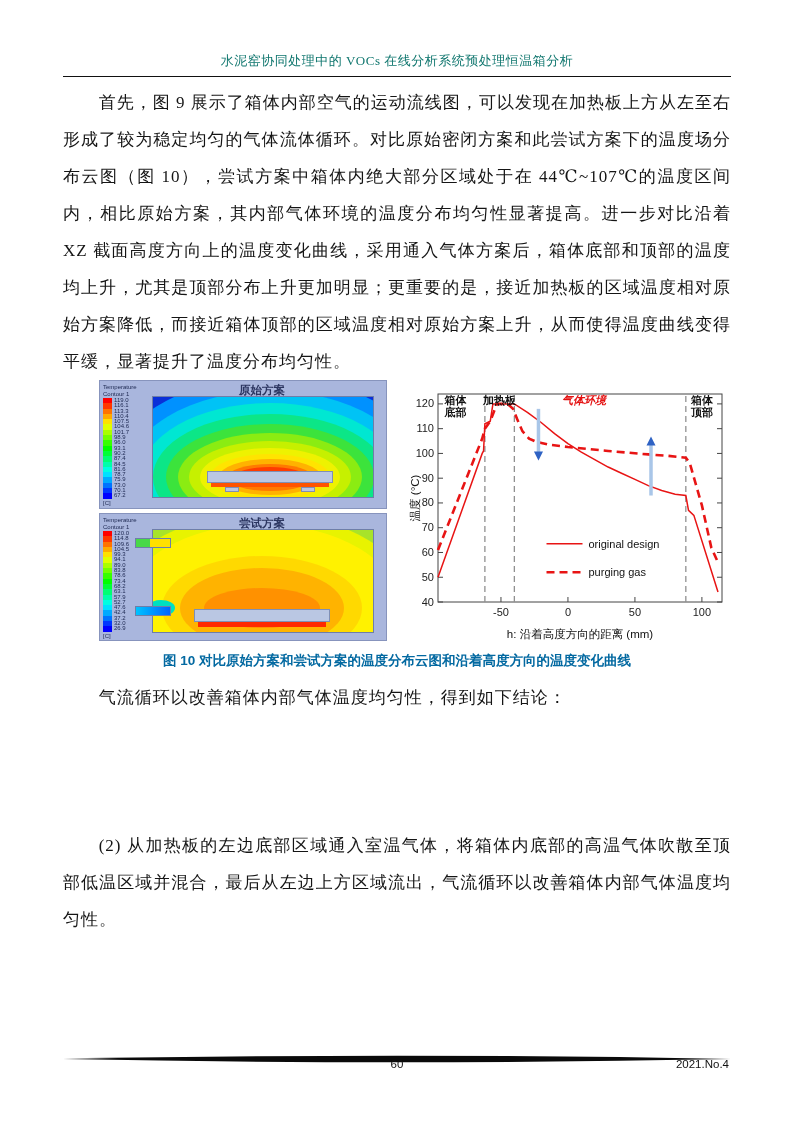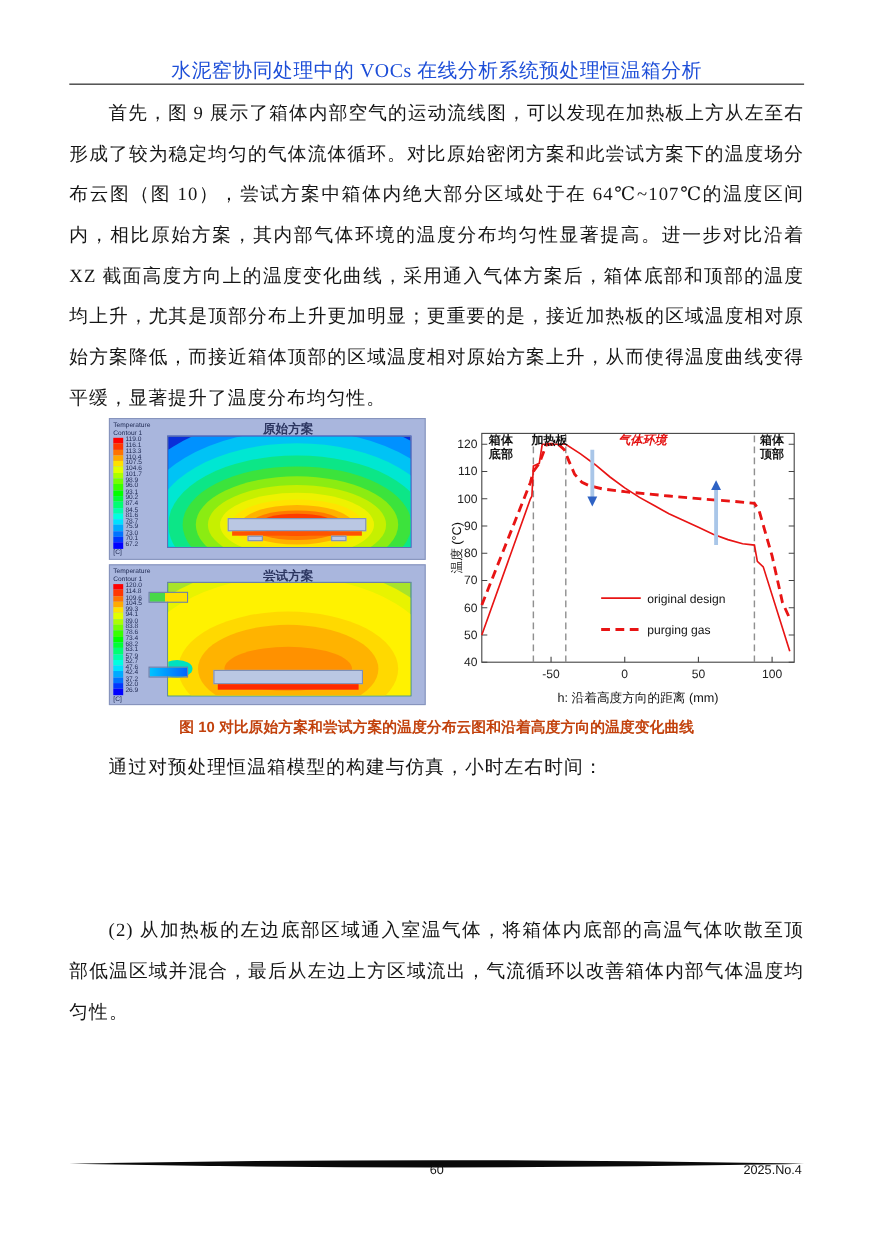--- a/index.html
+++ b/index.html
@@ -1,20 +1,20 @@
 <!DOCTYPE html>
 <html><head>
 <meta charset="utf-8">
 <style>
   html,body{margin:0;padding:0;background:#888;}
   .page{position:relative;width:793px;height:1122px;background:#ffffff;margin:0 auto;
         font-family:"Liberation Serif","DejaVu Serif",serif;color:#111;overflow:hidden;}
   
   .running-head{position:absolute;top:52px;left:63px;width:668px;text-align:center;
-                font-size:18px;letter-spacing:0.5px;color:#1d4ed8;}
+                font-size:13px;letter-spacing:0.5px;color:#0f766e;}
   .header-rule{position:absolute;top:76px;left:63px;width:668px;height:0;border-top:1.4px solid #111;}
   
   .para{position:absolute;left:63px;width:668px;margin:0;font-size:17px;line-height:37px;
         text-align:justify;text-indent:2.1em;letter-spacing:1px;color:#151515;}
   #p1{top:84px;} #p2{top:679px;} #p3{top:716px;} #p4{top:827px;} #p5{top:937px;}
   
   .figure{position:absolute;left:63px;top:380px;width:668px;height:268px;}
   .contour-panel{position:absolute;background:#a9b6dd;border:1px solid #8794bd;}
   #panel1{left:36px;top:0;width:286px;height:127px;}
   #panel2{left:36px;top:133px;width:286px;height:126px;}
@@ -30,37 +30,37 @@
   .cb{position:absolute;left:3px;top:3px;width:48px;font-family:"Liberation Sans",sans-serif;}
   .cb-title{font-size:6px;line-height:6.5px;color:#1c2750;white-space:pre-line;margin-bottom:1px;}
   .cb-row{display:flex;align-items:stretch;height:5.3px;}
   .cb-sw{width:9px;display:inline-block;}
   .cb-val{font-size:6px;line-height:5.3px;margin-left:2px;color:#1c2750;}
   .cb-unit{font-size:6px;color:#1c2750;margin-top:1px;}
   .chart-wrap{position:absolute;left:345px;top:0;width:324px;height:266px;}
   svg text{font-family:"Liberation Sans",sans-serif;}
   
   .fig-caption{position:absolute;left:63px;top:652px;width:668px;text-align:center;
-               font-family:"Liberation Sans",sans-serif;font-weight:bold;font-size:13.5px;color:#c2410c;}
+               font-family:"Liberation Sans",sans-serif;font-weight:bold;font-size:13.5px;color:#0369a1;}
   
   .footer-bar{position:absolute;left:63px;top:1049px;width:668px;height:8px;}
   .footer-row{position:absolute;left:63px;top:1058px;width:668px;height:16px;
               font-family:"Liberation Sans",sans-serif;font-size:11.5px;color:#111;}
   .page-num{position:absolute;left:0;width:100%;text-align:center;}
   .issue{position:absolute;right:2px;}
 </style>
 </head>
 <body>
 
 <div class="page">
 
   <div class="running-head">水泥窑协同处理中的 VOCs 在线分析系统预处理恒温箱分析</div>
   <div class="header-rule"></div>
 
-  <p class="para" id="p1">首先，图 9 展示了箱体内部空气的运动流线图，可以发现在加热板上方从左至右形成了较为稳定均匀的气体流体循环。对比原始密闭方案和此尝试方案下的温度场分布云图（图 10），尝试方案中箱体内绝大部分区域处于在 64℃~107℃的温度区间内，相比原始方案，其内部气体环境的温度分布均匀性显著提高。进一步对比沿着 XZ 截面高度方向上的温度变化曲线，采用通入气体方案后，箱体底部和顶部的温度均上升，尤其是顶部分布上升更加明显；更重要的是，接近加热板的区域温度相对原始方案降低，而接近箱体顶部的区域温度相对原始方案上升，从而使得温度曲线变得平缓，显著提升了温度分布均匀性。</p>
+  <p class="para" id="p1">首先，图 9 展示了箱体内部空气的运动流线图，可以发现在加热板上方从左至右形成了较为稳定均匀的气体流体循环。对比原始密闭方案和此尝试方案下的温度场分布云图（图 10），尝试方案中箱体内绝大部分区域处于在 44℃~107℃的温度区间内，相比原始方案，其内部气体环境的温度分布均匀性显著提高。进一步对比沿着 XZ 截面高度方向上的温度变化曲线，采用通入气体方案后，箱体底部和顶部的温度均上升，尤其是顶部分布上升更加明显；更重要的是，接近加热板的区域温度相对原始方案降低，而接近箱体顶部的区域温度相对原始方案上升，从而使得温度曲线变得平缓，显著提升了温度分布均匀性。</p>
 
   <div class="figure">
 
     <div class="contour-panel" id="panel2">
       <div class="cb">
         <div class="cb-title">Temperature
 Contour 1</div>
         <div class="cb-rows" id="cb2">
             <div class="cb-row">
               <span class="cb-sw" style="background: rgb(255, 0, 0);"></span>
@@ -320,26 +320,26 @@
           <line x1="138.50943396226415" y1="192.28571428571428" x2="174.50943396226415" y2="192.28571428571428" stroke="#e81414" stroke-width="2.6" stroke-dasharray="8 5"></line>
           <text x="180.50943396226415" y="196.28571428571428" font-size="11" fill="#111">purging gas</text>
           <text x="172" y="258" text-anchor="middle" font-size="11.5" fill="#111">h: 沿着高度方向的距离 (mm)</text>
           <text transform="translate(11,118) rotate(-90)" text-anchor="middle" font-size="11.5" fill="#111">温度 (°C)</text>
         </svg>
     </div>
   </div>
 
   <div class="fig-caption">图 10 对比原始方案和尝试方案的温度分布云图和沿着高度方向的温度变化曲线</div>
 
-  <p class="para" id="p2">通过对预处理恒温箱模型的构建与仿真，小时左右时间：</p>
+  <p class="para" id="p2">气流循环以改善箱体内部气体温度均匀性，得到如下结论：</p>
   <p class="para" id="p4">(2) 从加热板的左边底部区域通入室温气体，将箱体内底部的高温气体吹散至顶部低温区域并混合，最后从左边上方区域流出，气流循环以改善箱体内部气体温度均匀性。</p>
 
   <div class="footer-bar">
     <svg width="668" height="8">
       <path d="M0 4 Q334 -2.5 668 4 Q334 10.5 0 4 Z" fill="#0a0a0a"></path>
     </svg>
   </div>
   <div class="footer-row">
     <span class="page-num">60</span>
-    <span class="issue">2025.No.4</span>
+    <span class="issue">2021.No.4</span>
   </div>
 
 </div>
 
 </body></html>

